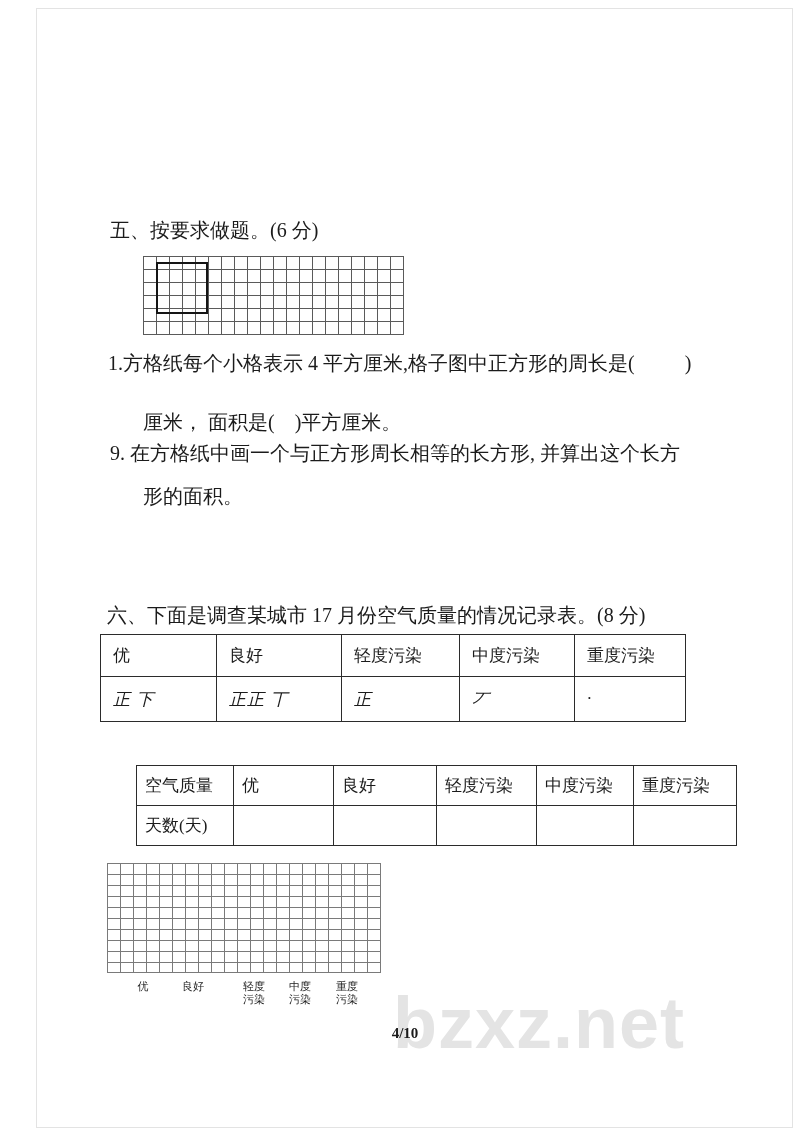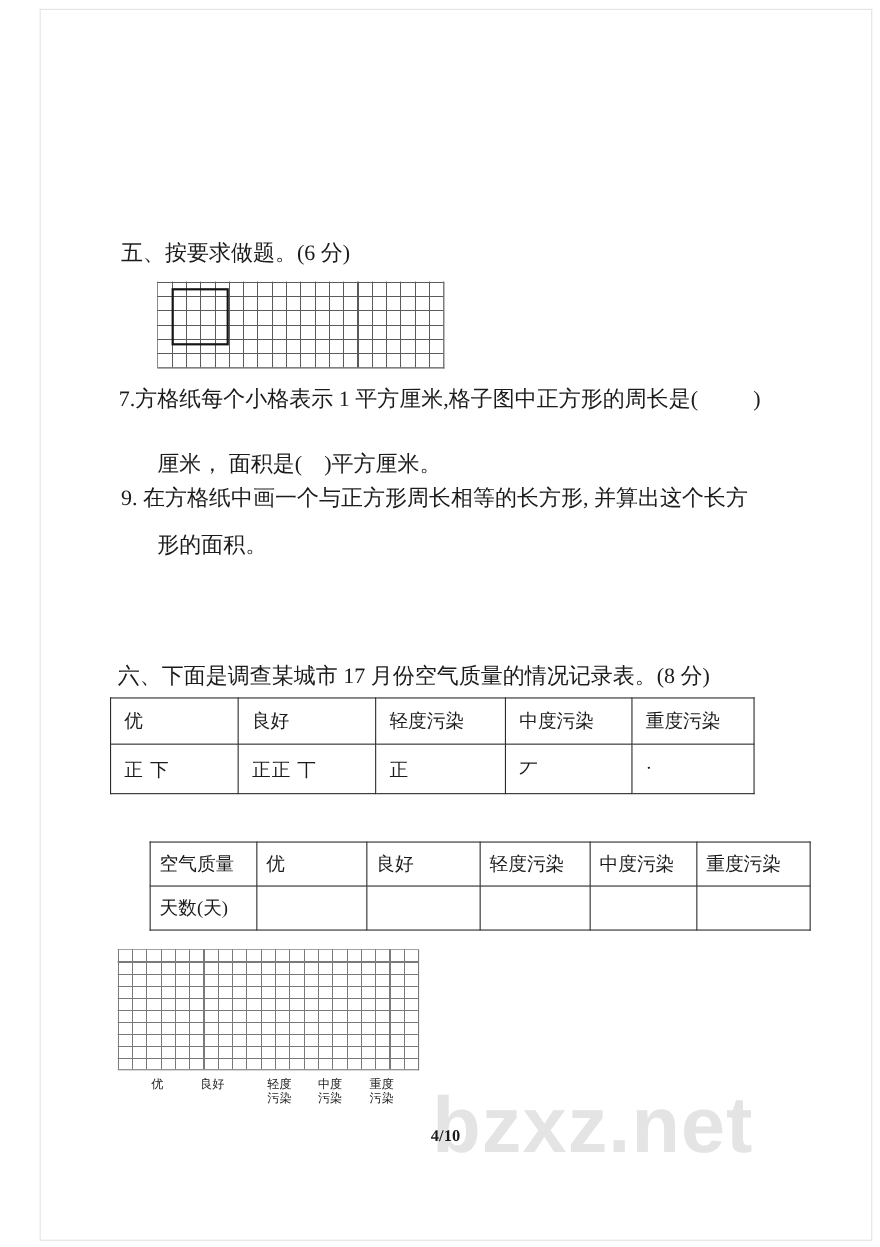--- a/index.html
+++ b/index.html
@@ -30,21 +30,21 @@
   }
 
   
   table { border-collapse:collapse; table-layout:fixed; }
   .table1 { position:absolute; left:100px; top:634px; }
   .table1 td {
     border:1px solid #2b2b2b; font-size:17px; padding-left:12px;
     vertical-align:middle; white-space:pre; overflow:hidden;
   }
   .table1 tr.hdr td { height:42px; }
-  .table1 tr.tally td { height:45px; letter-spacing:1px; }
+  .table1 tr.tally td { height:45px; letter-spacing:1px;font-style:italic; }
 
   
   .table2 { position:absolute; left:100px; top:765px;margin-left:36px; }
   .table2 td {
     border:1px solid #2b2b2b; font-size:17px; padding-left:8px;
     vertical-align:middle; white-space:pre; overflow:hidden; height:40px;
   }
 
   
   .chartgrid {
@@ -75,21 +75,21 @@
 
 <div class="page">
   <div class="frame"></div>
 
   <div class="t" style="left:110px;top:218px">五、按要求做题。(6 分)</div>
 
   <div class="gridpaper">
     <div class="bold-square"></div>
   </div>
 
-  <div class="t" style="left:108px;top:351px">7.方格纸每个小格表示 1 平方厘米,格子图中正方形的周长是(          )</div>
+  <div class="t" style="left:108px;top:351px">1.方格纸每个小格表示 4 平方厘米,格子图中正方形的周长是(          )</div>
   <div class="t" style="left:143px;top:410px">厘米， 面积是(    )平方厘米。</div>
   <div class="t" style="left:110px;top:441px">9. 在方格纸中画一个与正方形周长相等的长方形, 并算出这个长方</div>
   <div class="t" style="left:143px;top:484px">形的面积。</div>
 
   <div class="t" style="left:107px;top:603px">六、下面是调查某城市 17 月份空气质量的情况记录表。(8 分)</div>
 
   <table class="table1">
     <tbody>
         <tr class="hdr">
       <td style="width:116px">优</td>

